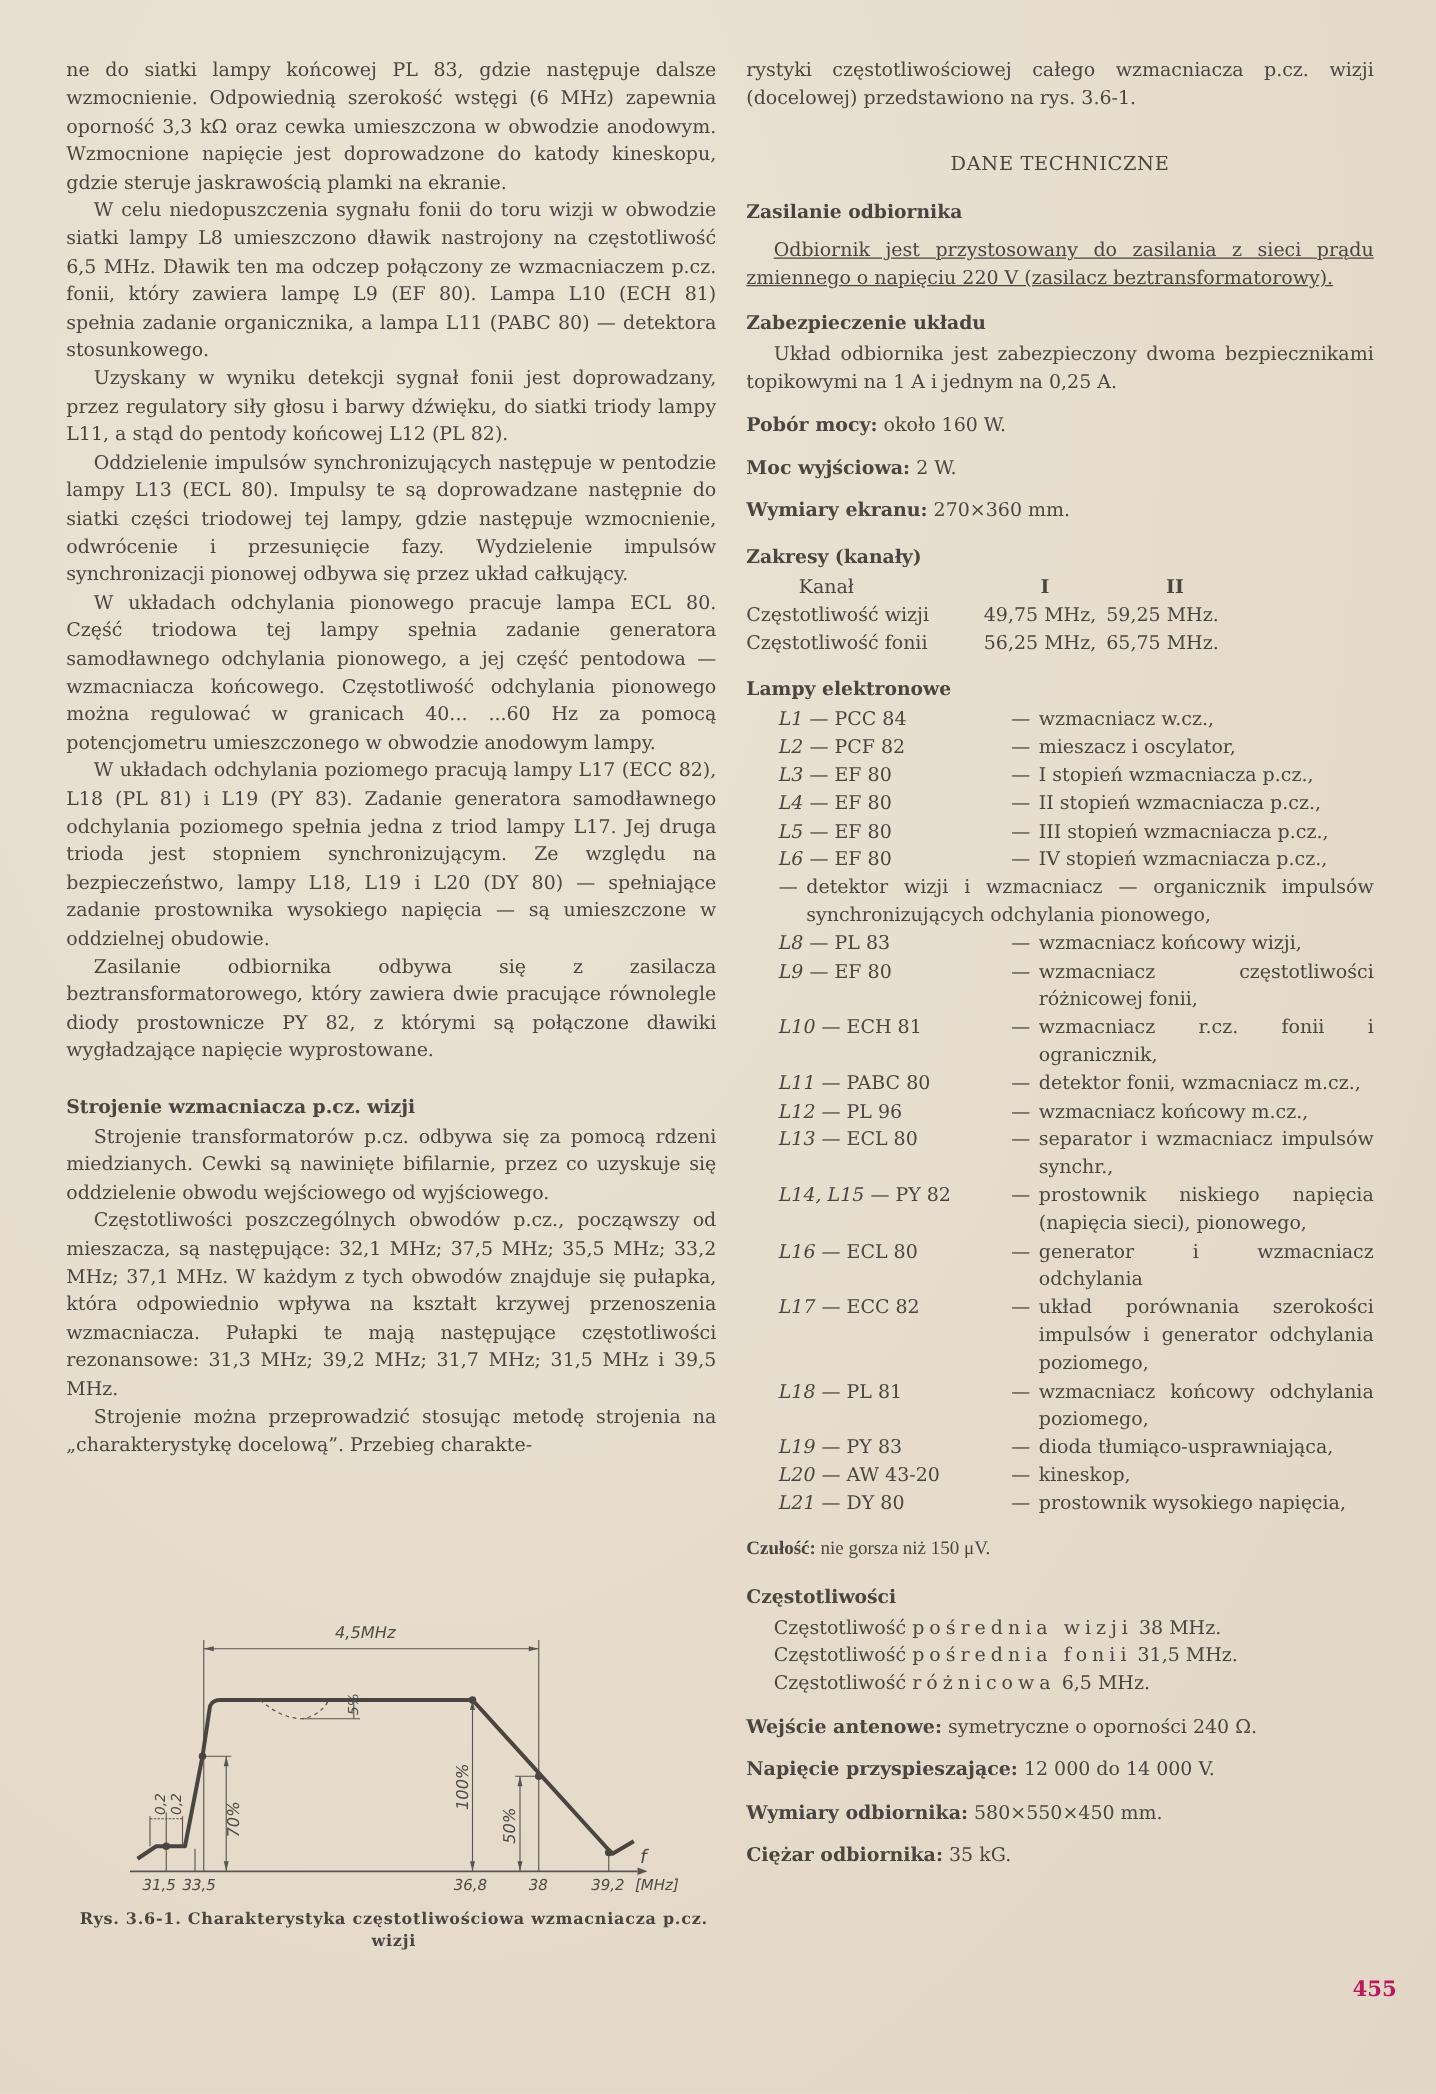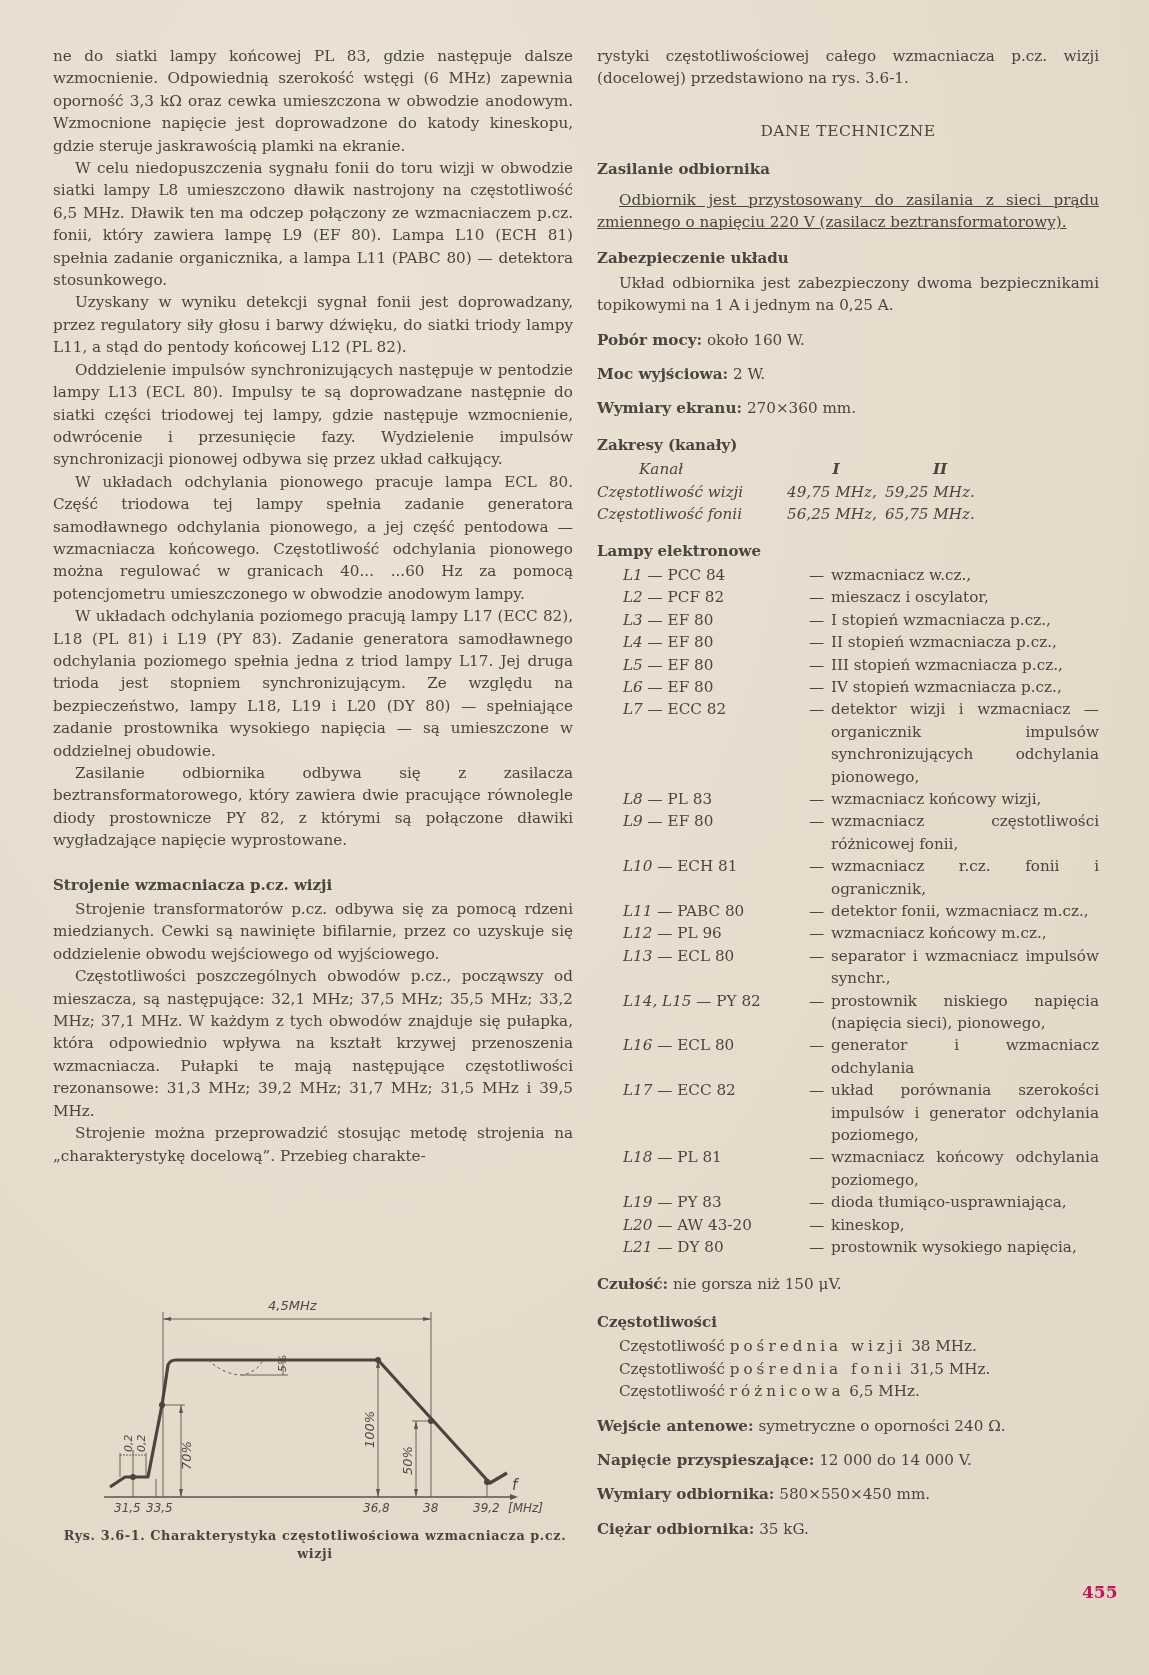--- a/index.html
+++ b/index.html
@@ -23,21 +23,21 @@
   .spec { margin-top:12px; }
   .spec .lbl { font-weight:bold; }
   .spaced { letter-spacing:4px; }
   
   .lamps { margin-left:26px; }
   .lamp-row { display:flex; }
   .lamp-id { width:186px; flex:none; white-space:nowrap; }
   .lamp-desc { flex:1; text-align:justify; text-align-last:left; }
   .lamp-dash { flex:none; width:22px; }
   
-  .chan { display:grid; grid-template-columns:190px 98px 110px; margin-left:0;font-style:italic; }
+  .chan { display:grid; grid-template-columns:190px 98px 110px; margin-left:0; }
   .chan .c-h { text-align:center; }
   .freq-list { margin-left:22px; }
   
   .figure { position:absolute; left:90px; top:1290px; width:470px; height:240px; }
   .fig-caption { position:absolute; left:55px; top:1527px; width:520px; text-align:center; font-weight:bold; font-size:12.8px; line-height:18px; letter-spacing:0.6px; }
   .page-num { position:absolute; left:1082px; top:1582px; font-size:17px; font-weight:bold; color:#be185d; }
   svg text { font-family:"DejaVu Sans", sans-serif; font-style:italic; fill:#4e4a45; }
 </style>
 </head>
 <body>
@@ -190,21 +190,20 @@
         <div class="lamp-id"><span class="it">L5</span><span> — </span><span>EF 80</span></div>
         <div class="lamp-dash">—</div>
         <div class="lamp-desc">III stopień wzmacniacza p.cz.,</div>
       </div>
       <div class="lamp-row">
         <div class="lamp-id"><span class="it">L6</span><span> — </span><span>EF 80</span></div>
         <div class="lamp-dash">—</div>
         <div class="lamp-desc">IV stopień wzmacniacza p.cz.,</div>
       </div>
       <div class="lamp-row">
-        <div class="lamp-id"><span class="it">L7</span><span> — </span><span>ECC 82</span></div>
         <div class="lamp-dash">—</div>
         <div class="lamp-desc">detektor wizji i wzmacniacz — organicznik impulsów synchronizujących odchylania pionowego,</div>
       </div>
       <div class="lamp-row">
         <div class="lamp-id"><span class="it">L8</span><span> — </span><span>PL 83</span></div>
         <div class="lamp-dash">—</div>
         <div class="lamp-desc">wzmacniacz końcowy wizji,</div>
       </div>
       <div class="lamp-row">
         <div class="lamp-id"><span class="it">L9</span><span> — </span><span>EF 80</span></div>
@@ -261,21 +260,21 @@
         <div class="lamp-dash">—</div>
         <div class="lamp-desc">kineskop,</div>
       </div>
       <div class="lamp-row">
         <div class="lamp-id"><span class="it">L21</span><span> — </span><span>DY 80</span></div>
         <div class="lamp-dash">—</div>
         <div class="lamp-desc">prostownik wysokiego napięcia,</div>
       </div>
     </div>
 
-  <div class="spec" style="margin-top:14px;">
+  <div class="spec" style="margin-top:14px;font-family:Liberation Serif, serif;">
     <span class="lbl">Czułość:</span>
     <span>nie gorsza niż 150 μV.</span>
   </div>
 
   <div class="h-sub" style="margin-top:16px;">Częstotliwości</div>
   <div class="freq-list">
     <div><span>Częstotliwość</span> <span class="spaced">pośrednia wizji</span> <span>38 MHz.</span></div>
     <div><span>Częstotliwość</span> <span class="spaced">pośrednia fonii</span> <span>31,5 MHz.</span></div>
     <div><span>Częstotliwość</span> <span class="spaced">różnicowa</span> <span>6,5 MHz.</span></div>
   </div>

